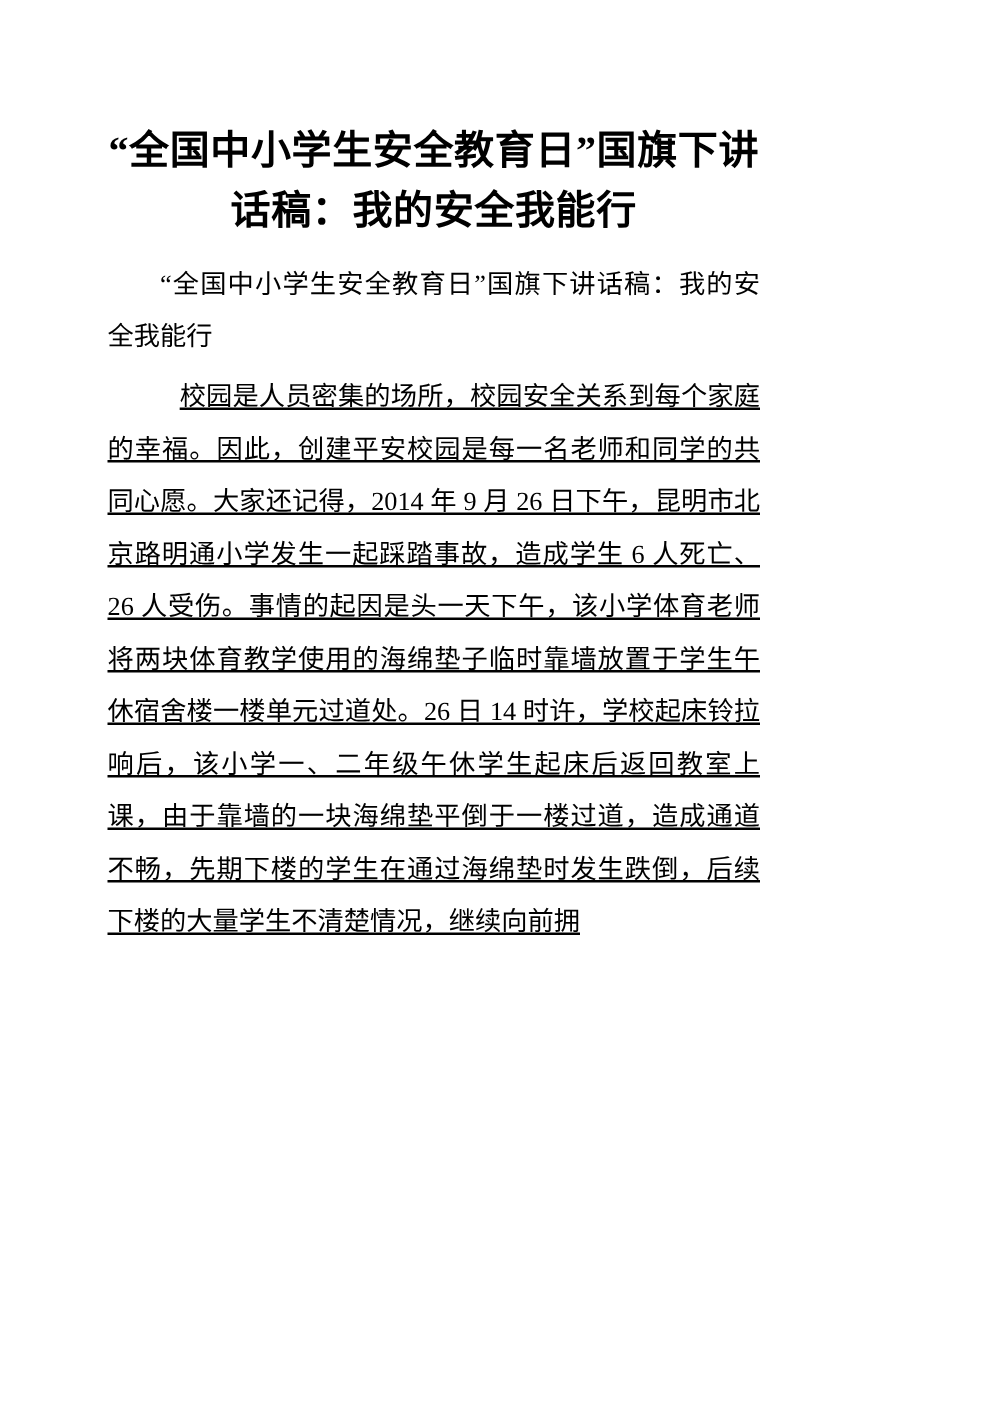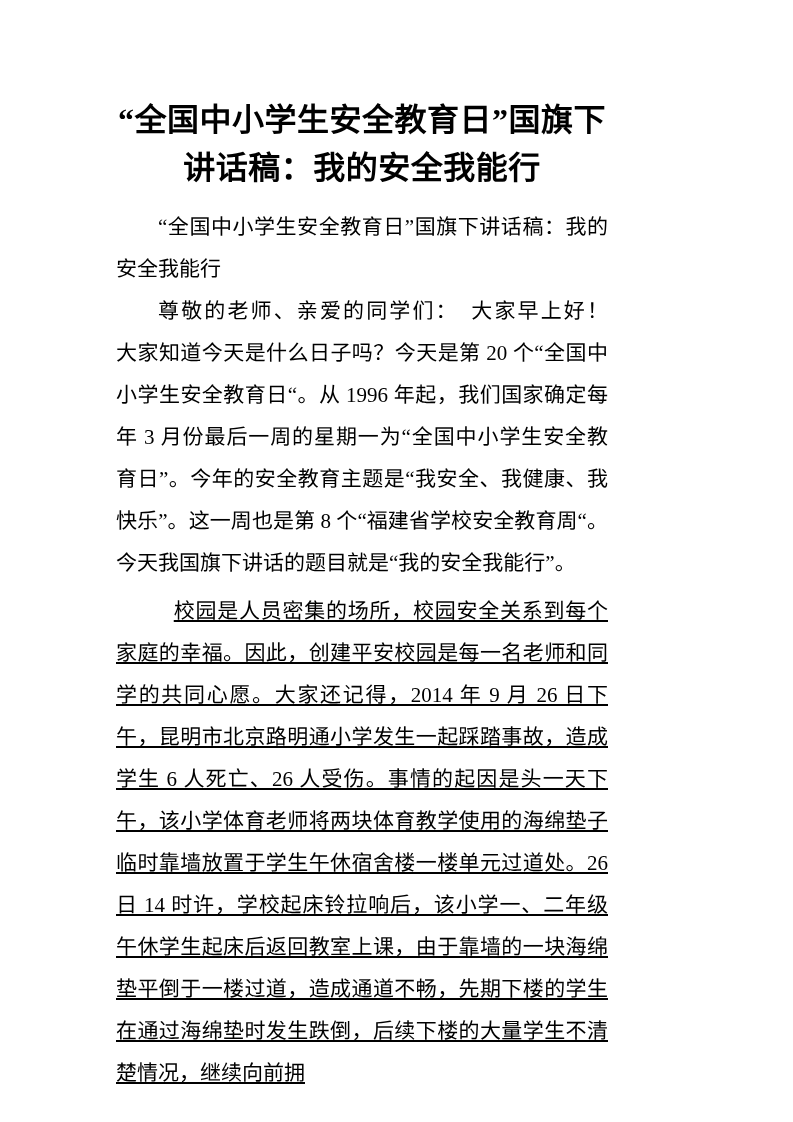--- a/index.html
+++ b/index.html
@@ -8,21 +8,21 @@
     background: #ffffff;
   }
   .page {
     position: relative;
     width: 719px;
     height: 1122px;
     background: #ffffff;
     color: #000000;
     font-family: "Liberation Serif", "DejaVu Serif", serif;
     box-sizing: border-box;
-    padding: 96px 111px 0 116px;
+    padding: 96px 111px 0 86px;
     overflow: hidden;
   }
   .doc-title {
     font-size: 32px;
     font-weight: 700;
     line-height: 48px;
     text-align: center;
     letter-spacing: 0.5px;
     margin: 0 0 14px 0;
   }
@@ -38,16 +38,15 @@
   .para-gap-top { margin-top: 6px; text-decoration: underline; }
 </style>
 </head>
 <body>
 
 <div class="page">
   <h1 class="doc-title">“全国中小学生安全教育日”国旗下讲话稿：我的安全我能行</h1>
 
   <p class="para indent-2">“全国中小学生安全教育日”国旗下讲话稿：我的安全我能行</p>
 
-  <p class="para indent-2">尊敬的老师、亲爱的同学们：　大家早上好！　大家知道今天是什么日子吗？今天是第 20 个“全国中小学生安全教育日“。从 1996 年起，我们国家确定每年 3 月份最后一周的星期一为“全国中小学生安全教育日”。今年的安全教育主题是“我安全、我健康、我快乐”。这一周也是第 8 个“福建省学校安全教育周“。今天我国旗下讲话的题目就是“我的安全我能行”。</p>
 
   <p class="para indent-3 para-gap-top">校园是人员密集的场所，校园安全关系到每个家庭的幸福。因此，创建平安校园是每一名老师和同学的共同心愿。大家还记得，2014 年 9 月 26 日下午，昆明市北京路明通小学发生一起踩踏事故，造成学生 6 人死亡、26 人受伤。事情的起因是头一天下午，该小学体育老师将两块体育教学使用的海绵垫子临时靠墙放置于学生午休宿舍楼一楼单元过道处。26 日 14 时许，学校起床铃拉响后，该小学一、二年级午休学生起床后返回教室上课，由于靠墙的一块海绵垫平倒于一楼过道，造成通道不畅，先期下楼的学生在通过海绵垫时发生跌倒，后续下楼的大量学生不清楚情况，继续向前拥</p>
 </div>
 
 </body></html>

